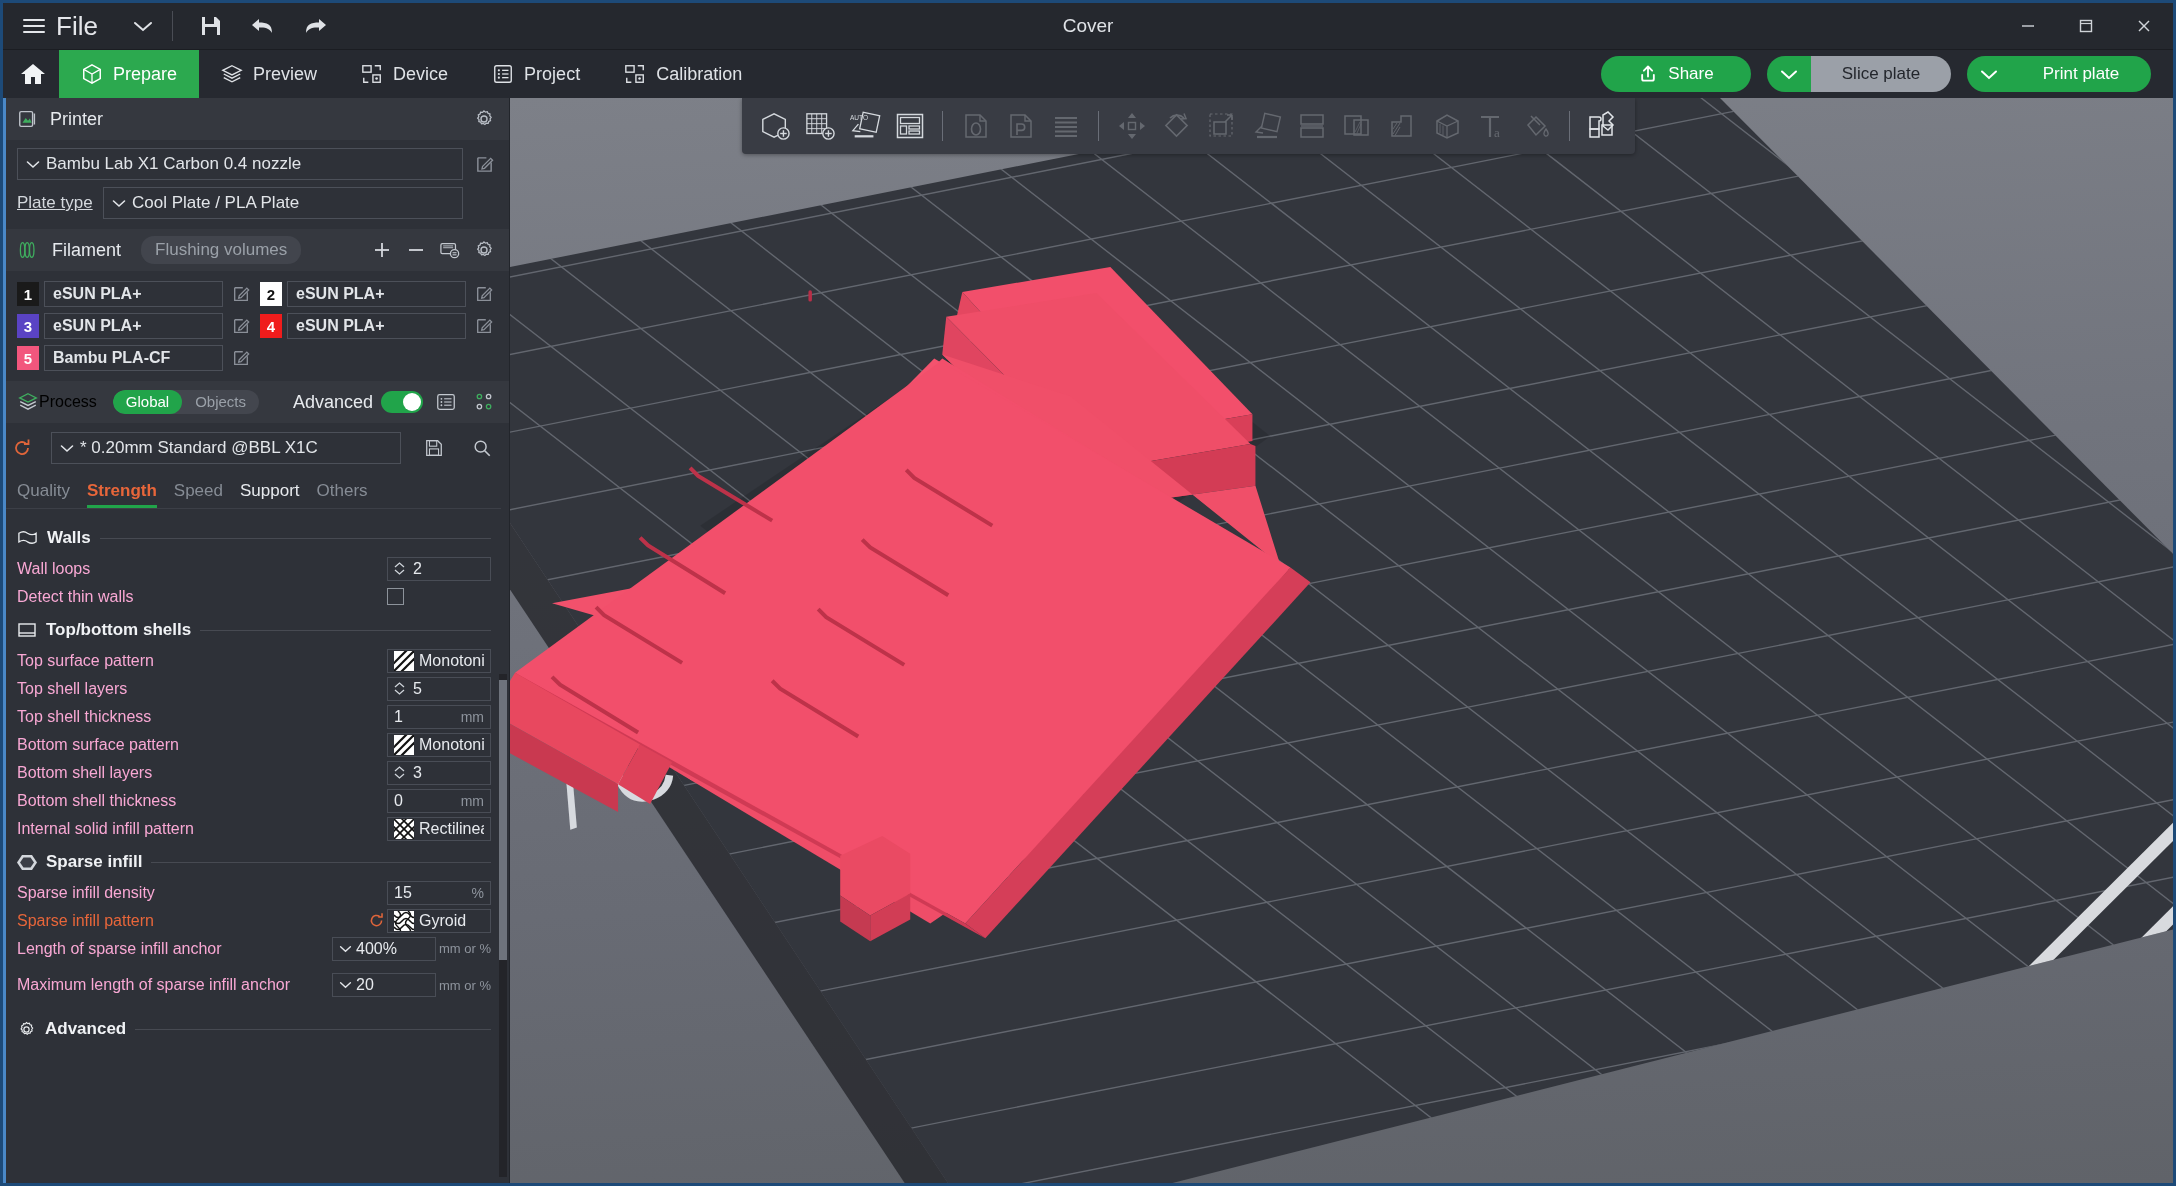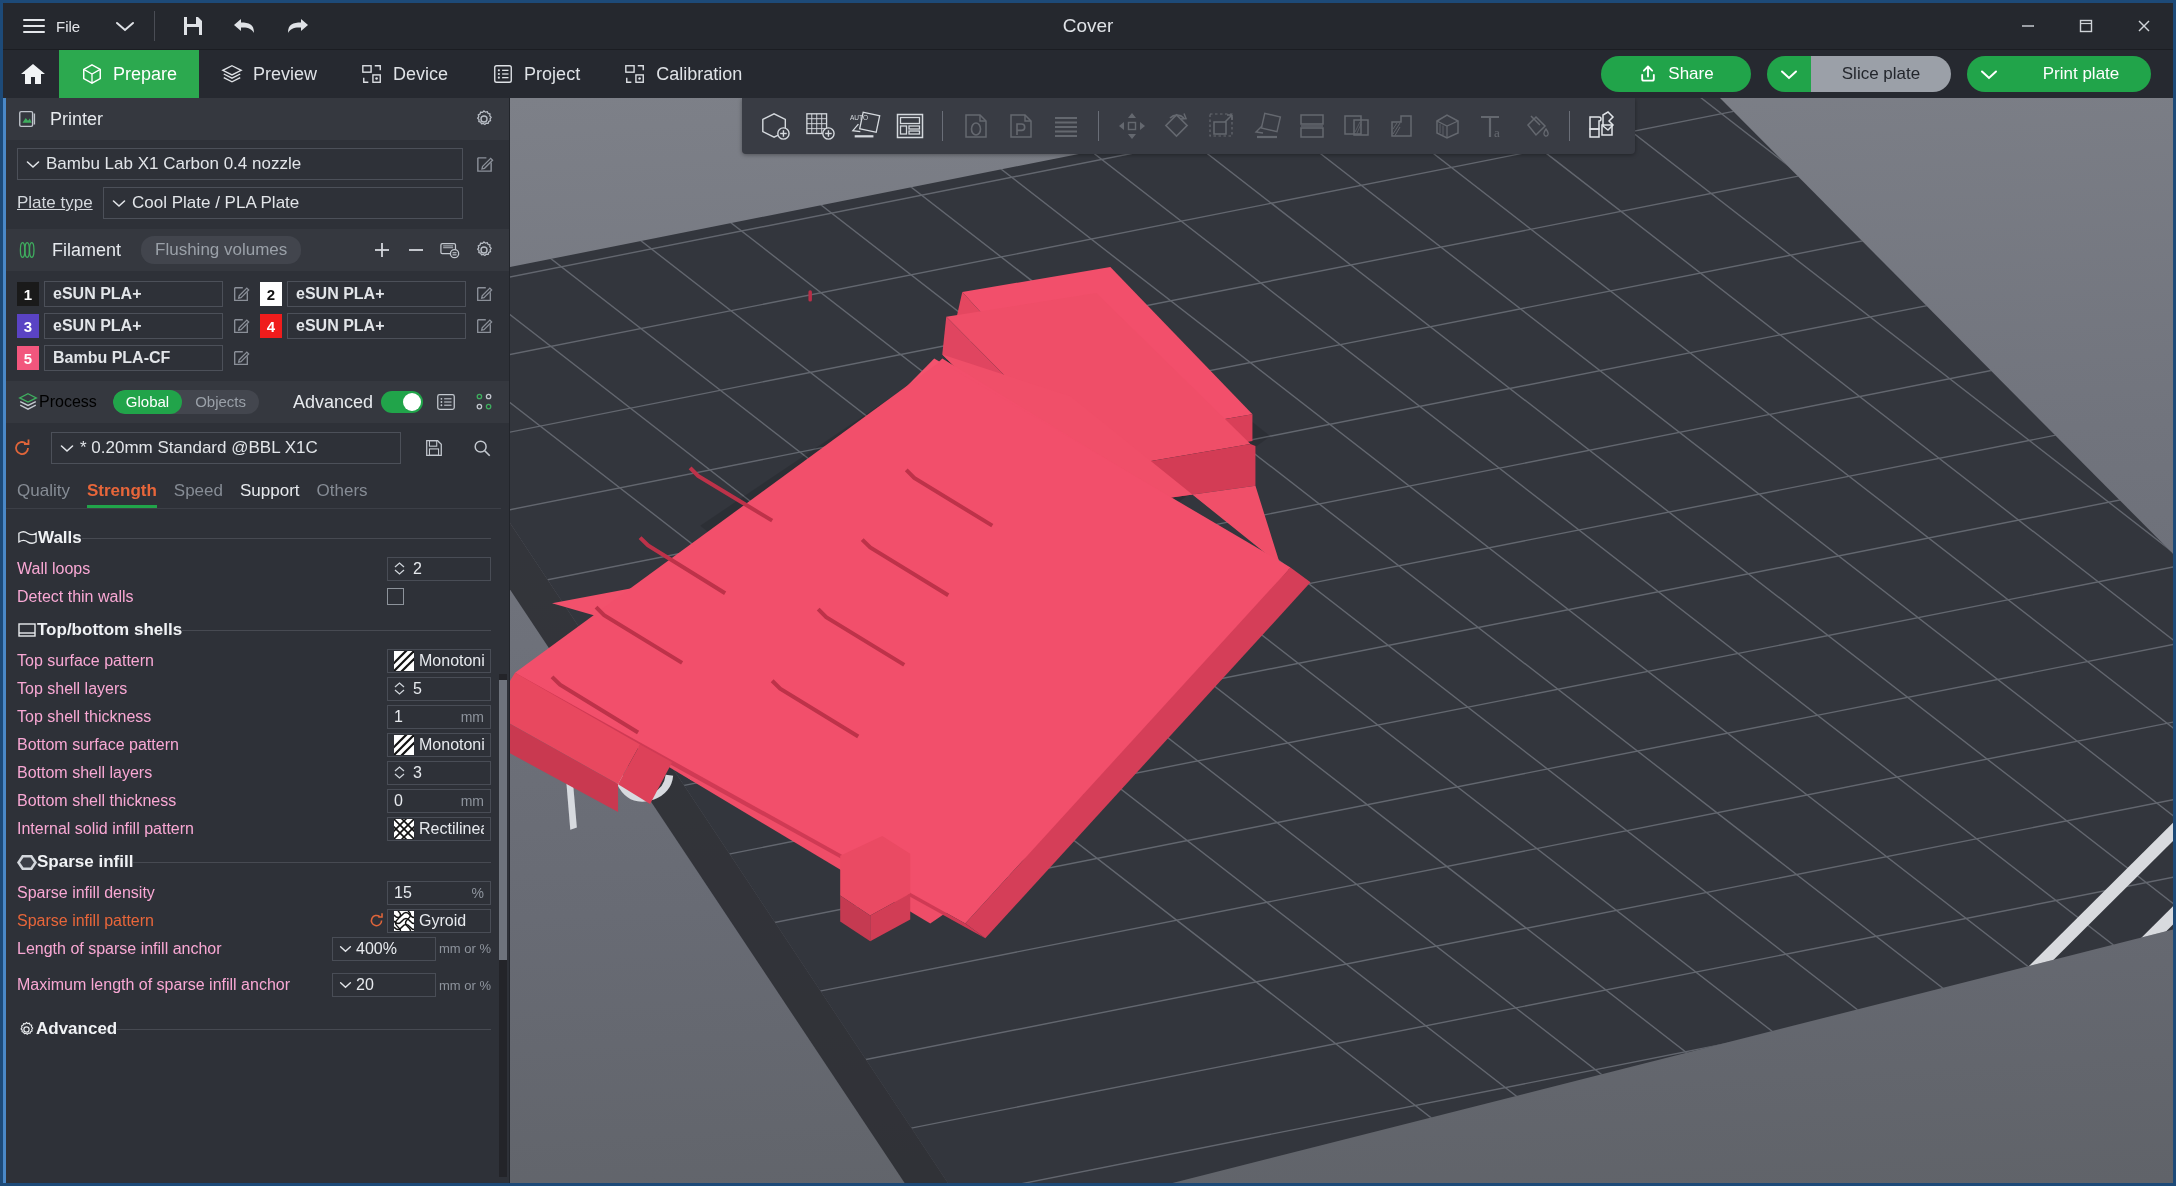--- a/index.html
+++ b/index.html
@@ -26,21 +26,21 @@
     position: relative; flex: 0 0 auto;
     border-bottom: 1px solid #1b1d22;
   }
   .tb-left { display: flex; align-items: center; height: 100%; }
   .menu-btn {
     display: flex; align-items: center; gap: 11px;
     padding: 0 12px 0 20px; height: 100%; cursor: pointer;
   }
   .hamburger { display: flex; flex-direction: column; gap: 4px; width: 22px; }
   .hamburger i { display: block; height: 2px; background: #e4e6ea; border-radius: 1px; }
-  .menu-label { color: #e4e6ea; font-size: 15px; text-align: right; }
+  .menu-label { color: #e4e6ea; font-size: 26px; text-align: right; }
   .chev-down-tb {
     width: 22px; height: 100%; display: flex; align-items: center;
     justify-content: center; cursor: pointer; margin-left: 22px;
   }
   .tb-sep { width: 1px; height: 30px; background: #4a4d55; margin: 0 18px; }
   .tb-icon {
     width: 40px; height: 40px; display: flex; align-items: center;
     justify-content: center; cursor: pointer; margin-right: 12px;
   }
   .tb-title {
@@ -72,21 +72,21 @@
   .tabbar-right {
     margin-left: auto; display: flex; align-items: center; gap: 16px;
     padding-right: 22px;
   }
   .btn-share {
     background: #21a44a; color: #fff; border-radius: 18px;
     height: 36px; padding: 0 28px; display: flex; align-items: center;
     gap: 10px; font-size: 17px; cursor: pointer; min-width: 150px;
     justify-content: center;
   }
-  .split-btn { display: flex; align-items: center; height: 48px; }
+  .split-btn { display: flex; align-items: flex-start; height: 36px; }
   .split-arrow {
     background: #21a44a; width: 44px; height: 36px;
     border-radius: 18px 0 0 18px; display: flex; align-items: center;
     justify-content: center; cursor: pointer;
   }
   .split-main {
     height: 36px; padding: 0 26px; display: flex; align-items: center;
     justify-content: center; font-size: 17px; cursor: pointer;
     border-radius: 0 18px 18px 0; color: #fff; min-width: 140px;
   }
@@ -180,21 +180,21 @@
     height: 3px; background: #21a44a;
   }
   .ptabs-line { height: 1px; background: #3c3f47; margin: 0 8px 0 0; }
 
   
   .settings {
     flex: 1; overflow: hidden; position: relative;
     padding: 8px 18px 0 14px; min-height: 0;
   }
   .grp-head {
-    display: flex; align-items: center; gap: 0;
+    display: flex; align-items: center; gap: 9px;
     margin: 11px 0 8px 0;
   }
   .grp-head .t { color: #f0f2f5; font-size: 17px; font-weight: bold; white-space: nowrap; }
   .grp-head .ln { flex: 1; height: 1px; background: #474a52; }
   .srow { display: flex; align-items: center; height: 25px; margin-bottom: 3px; }
   .srow .nm { color: #f9a8d4; font-size: 16px; flex: 1; }
   .srow .nm.mod { color: #e8663a; }
   .srow .nm.two { line-height: 18px; }
   .srow.tall { height: 42px; align-items: center; }
   .fieldwrap { width: 104px; flex: 0 0 104px; display: flex; align-items: center; }

